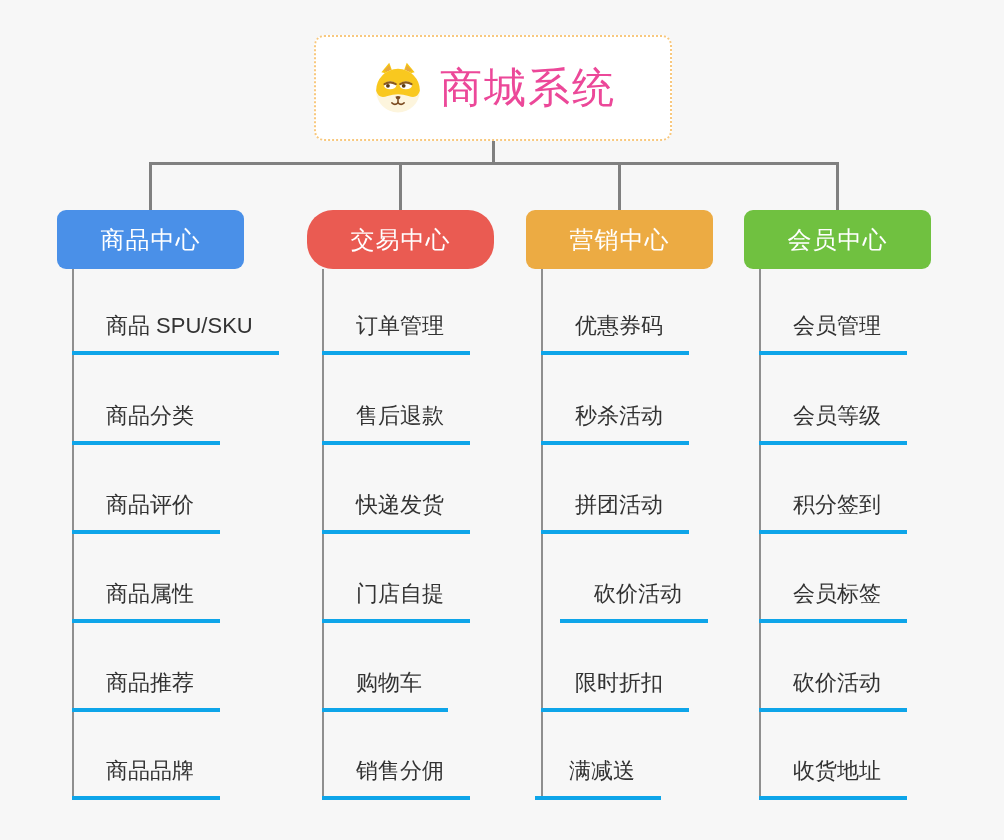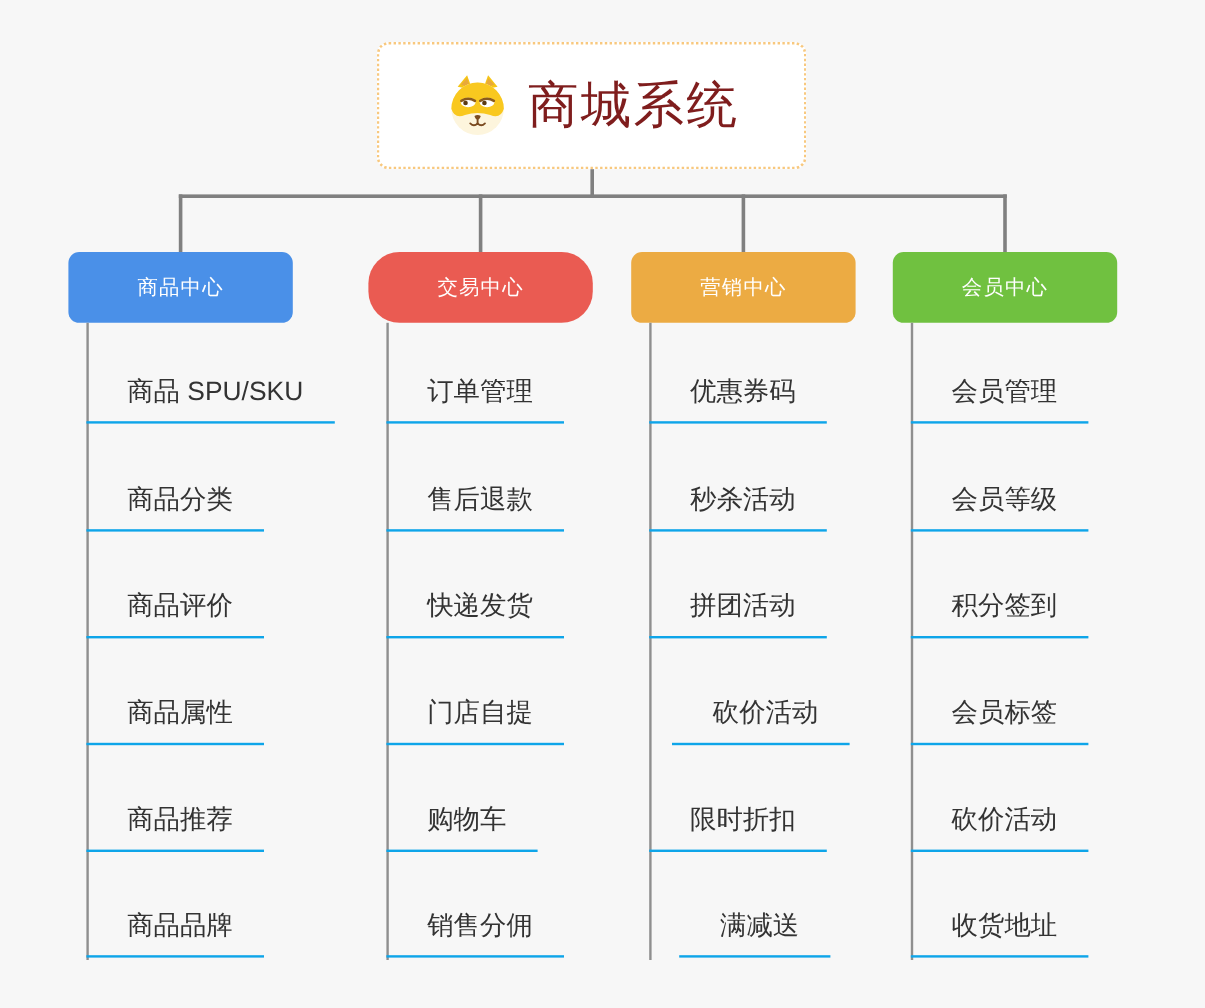--- a/index.html
+++ b/index.html
@@ -16,50 +16,50 @@
   .root-node{
     position:absolute;left:314px;top:35px;width:358px;height:106px;
     background:#ffffff;
     border:2px dotted #f8c87e;
     border-radius:10px;
     box-sizing:border-box;
     display:flex;align-items:center;justify-content:center;gap:14px;
   }
   .root-title{
     font-size:42px;
-    color:#7f1d1d;
+    color:#ec4899;
     font-weight:500;
     letter-spacing:2px;
     white-space:nowrap;
   }
   .dog{width:56px;height:56px;display:inline-block;}
 
   
   .conn{position:absolute;background:#808080;}
   .spine{position:absolute;width:2px;background:#8f8f8f;}
 
   
   .branch-box{
     position:absolute;top:210px;width:187px;height:59px;
     border-radius:9px;
     color:#ffffff;
-    font-size:17px;
+    font-size:24px;
     letter-spacing:1px;
     display:flex;align-items:center;justify-content:center;
     white-space:nowrap;
   }
 
   
   .sub-item{
     position:absolute;
     font-size:22px;
     line-height:30px;
     color:#333333;
     padding:0 26px 10px 34px;
-    border-bottom:2px solid #0ea5e9;
+    border-bottom:4px solid #0ea5e9;
     white-space:nowrap;
   }
 </style>
 </head>
 <body>
 
 <div class="canvas">
 
   <div class="root-node">
     <span class="dog">
@@ -118,21 +118,21 @@
   <div class="sub-item" style="left:322px;top:490px">快递发货</div>
   <div class="sub-item" style="left:322px;top:579px">门店自提</div>
   <div class="sub-item" style="left:322px;top:668px">购物车</div>
   <div class="sub-item" style="left:322px;top:756px">销售分佣</div>
 
   <div class="sub-item" style="left:541px;top:311px">优惠券码</div>
   <div class="sub-item" style="left:541px;top:401px">秒杀活动</div>
   <div class="sub-item" style="left:541px;top:490px">拼团活动</div>
   <div class="sub-item" style="left:560px;top:579px">砍价活动</div>
   <div class="sub-item" style="left:541px;top:668px">限时折扣</div>
-  <div class="sub-item" style="left:566px;top:756px">满减送</div>
+  <div class="sub-item" style="left:535px;top:756px">满减送</div>
 
   <div class="sub-item" style="left:759px;top:311px">会员管理</div>
   <div class="sub-item" style="left:759px;top:401px">会员等级</div>
   <div class="sub-item" style="left:759px;top:490px">积分签到</div>
   <div class="sub-item" style="left:759px;top:579px">会员标签</div>
   <div class="sub-item" style="left:759px;top:668px">砍价活动</div>
   <div class="sub-item" style="left:759px;top:756px">收货地址</div>
 
 </div>
 

